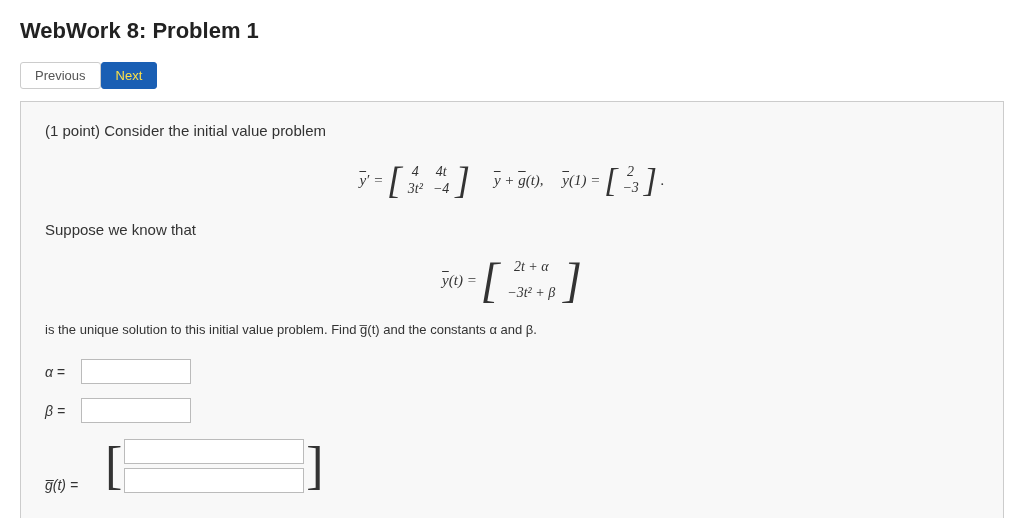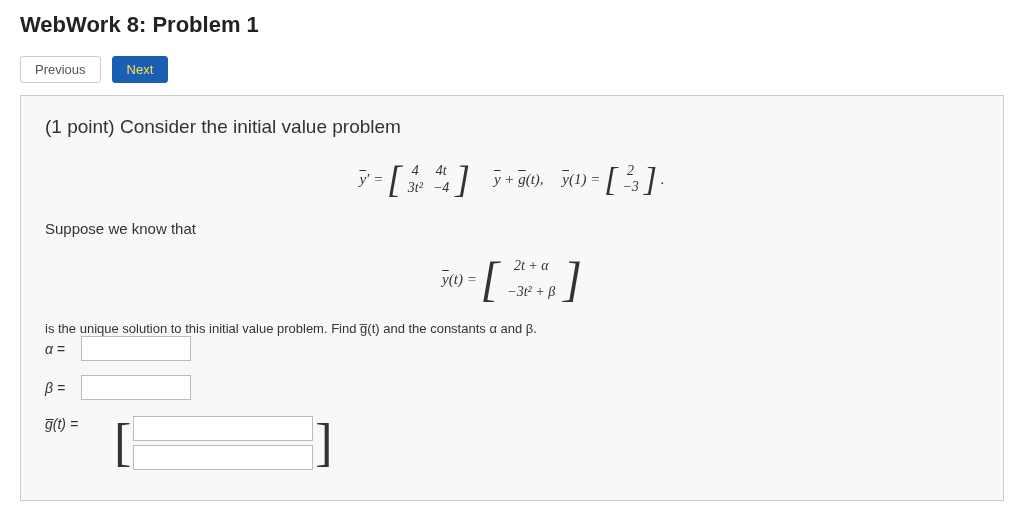--- a/index.html
+++ b/index.html
@@ -5,27 +5,27 @@
     * { box-sizing: border-box; margin: 0; padding: 0; }
     body {
       font-family: Arial, sans-serif;
       background: #fff;
       color: #333;
       font-size: 14px;
     }
     .page-title {
       font-size: 22px;
       font-weight: bold;
-      padding: 12px 20px 10px 20px;
+      padding: 18px 20px 10px 20px;
       color: #222;
     }
     .nav-bar {
       display: flex;
       align-items: center;
-      gap: 11px;
+      gap: 0;
       padding: 8px 20px 12px 20px;
     }
     .btn-prev {
       background: #fff;
       border: 1px solid #ccc;
       color: #555;
       padding: 5px 14px;
       border-radius: 3px;
       cursor: pointer;
       font-size: 13px;
@@ -49,21 +49,21 @@
       font-size: 13px;
     }
     .problem-box {
       margin: 0 20px;
       border: 1px solid #ccc;
       background: #f8f8f8;
       padding: 20px 24px 30px 24px;
       min-height: 380px;
     }
     .intro-text {
-      font-size: 19px;
+      font-size: 15px;
       margin-bottom: 22px;
     }
     .math-display {
       display: flex;
       justify-content: center;
       align-items: center;
       margin: 10px 0 22px 0;
       font-size: 15px;
       font-style: italic;
     }
@@ -74,20 +74,21 @@
     .math-display2 {
       display: flex;
       justify-content: center;
       align-items: center;
       margin: 10px 0 18px 0;
       font-size: 15px;
       font-style: italic;
     }
     .unique-text {
       font-size: 13px;
+      margin-bottom: 22px;
     }
     .input-row {
       display: flex;
       align-items: center;
       gap: 8px;
       margin-bottom: 14px;
     }
     .input-label {
       font-style: italic;
       font-size: 14px;
@@ -95,22 +96,22 @@
     }
     .input-field {
       border: 1px solid #bbb;
       background: #fff;
       padding: 4px 6px;
       width: 110px;
       font-size: 13px;
     }
     .vector-input-section {
       display: flex;
-      align-items: flex-start;
-      gap: 17px;
+      align-items: flex-end;
+      gap: 8px;
       margin-top: 16px;
     }
     .vector-label {
       font-style: italic;
       font-size: 14px;
       min-width: 52px;
     }
     .bracket-container {
       display: flex;
       align-items: center;

